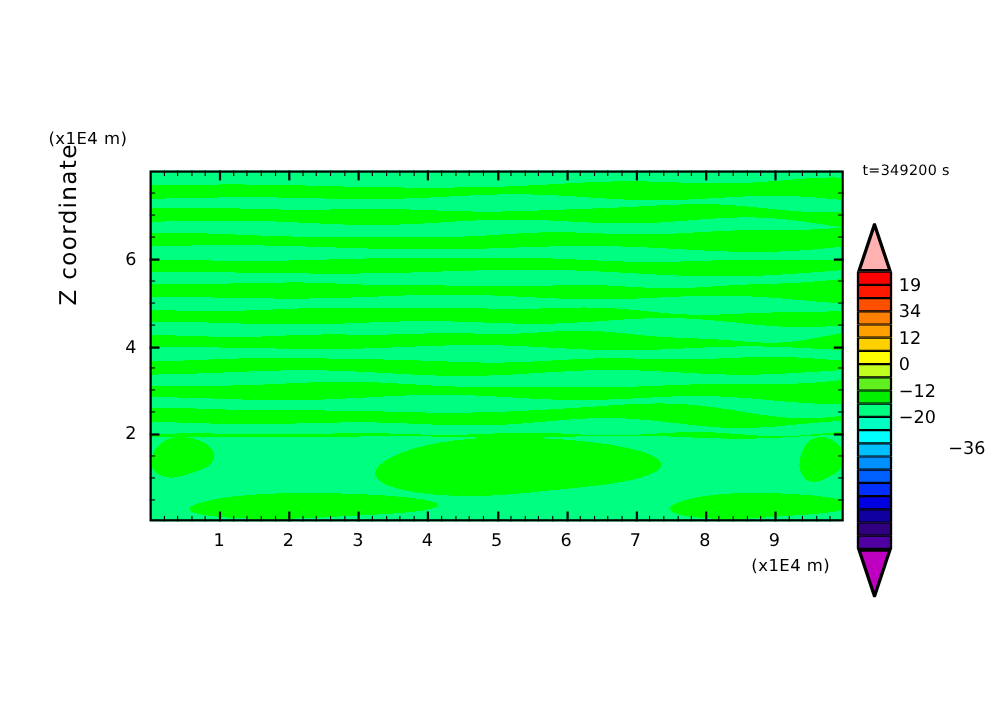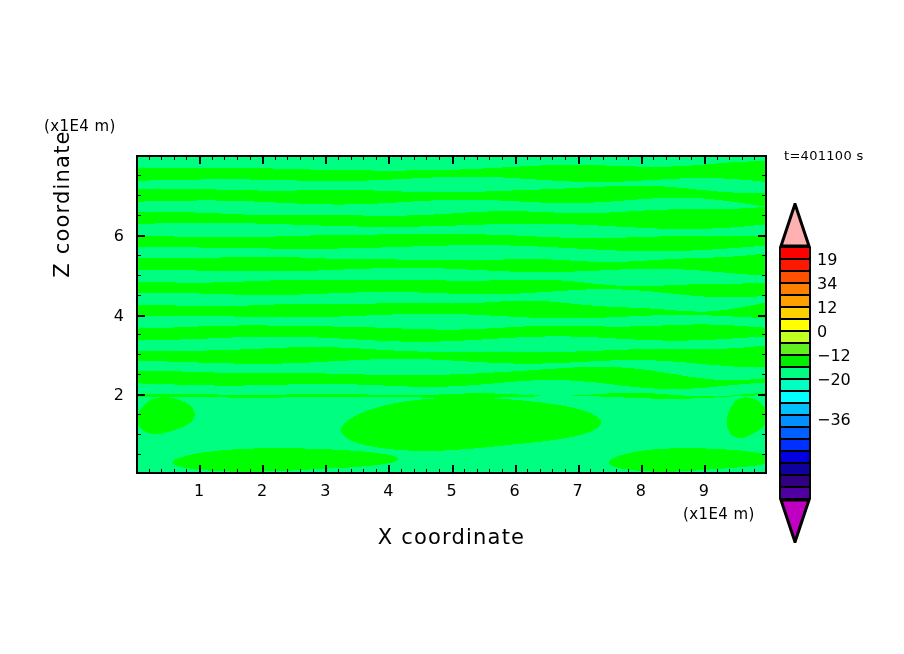--- a/index.html
+++ b/index.html
@@ -74,24 +74,23 @@
 </style>
 </head>
 <body>
 
 <div class="fig">
 
 
   <div class="unit-top">(x1E4 m)</div>
   <div class="unit-bottom">(x1E4 m)</div>
 
-  <div class="timestamp">t=401100 s</div>
+  <div class="timestamp">t=349200 s</div>
 
   <div class="ylabel">Z coordinate</div>
-  <div class="xlabel">X coordinate</div>
 
   <div class="plot-frame">
     <svg class="plot-canvas" id="field-svg" viewBox="0 0 1000 800" preserveAspectRatio="none">
         <rect x="0" y="0" width="1000" height="800" fill="#00ff80"></rect>
         <path d="M 0.0 28.1 L 15.6 28.1 L 31.3 28.0 L 46.9 27.9 L 62.5 27.7 L 78.1 27.5 L 93.8 27.3 L 109.4 27.2 L 125.0 27.2 L 140.6 27.3 L 156.3 27.5 L 171.9 27.8 L 187.5 28.2 L 203.1 28.7 L 218.8 29.4 L 234.4 30.0 L 250.0 30.7 L 265.6 31.4 L 281.3 32.0 L 296.9 32.6 L 312.5 33.1 L 328.1 33.5 L 343.8 33.9 L 359.4 34.1 L 375.0 34.3 L 390.6 34.4 L 406.3 34.4 L 421.9 34.4 L 437.5 34.2 L 453.1 34.0 L 468.8 33.6 L 484.4 33.1 L 500.0 32.5 L 515.6 31.7 L 531.3 30.7 L 546.9 29.5 L 562.5 28.3 L 578.1 26.9 L 593.8 25.5 L 609.4 24.1 L 625.0 22.8 L 640.6 21.6 L 656.3 20.7 L 671.9 20.1 L 687.5 19.9 L 703.1 19.9 L 718.8 20.3 L 734.4 20.9 L 750.0 21.8 L 765.6 22.7 L 781.3 23.6 L 796.9 24.3 L 812.5 24.8 L 828.1 24.9 L 843.8 24.5 L 859.4 23.7 L 875.0 22.4 L 890.6 20.7 L 906.3 18.7 L 921.9 16.7 L 937.5 14.6 L 953.1 12.9 L 968.8 11.6 L 984.4 11.0 L 1000.0 11.2 L 1000.0 63.1 L 984.4 60.5 L 968.8 58.2 L 953.1 56.3 L 937.5 54.8 L 921.9 53.8 L 906.3 53.4 L 890.6 53.4 L 875.0 54.0 L 859.4 54.9 L 843.8 56.2 L 828.1 57.6 L 812.5 59.1 L 796.9 60.5 L 781.3 61.8 L 765.6 62.8 L 750.0 63.4 L 734.4 63.7 L 718.8 63.5 L 703.1 63.0 L 687.5 62.1 L 671.9 60.9 L 656.3 59.4 L 640.6 57.8 L 625.0 56.1 L 609.4 54.5 L 593.8 53.1 L 578.1 51.8 L 562.5 50.8 L 546.9 50.2 L 531.3 49.9 L 515.6 50.0 L 500.0 50.4 L 484.4 51.2 L 468.8 52.1 L 453.1 53.3 L 437.5 54.5 L 421.9 55.8 L 406.3 57.1 L 390.6 58.3 L 375.0 59.2 L 359.4 60.0 L 343.8 60.6 L 328.1 60.9 L 312.5 61.0 L 296.9 60.9 L 281.3 60.6 L 265.6 60.2 L 250.0 59.6 L 234.4 59.0 L 218.8 58.4 L 203.1 57.9 L 187.5 57.4 L 171.9 57.0 L 156.3 56.8 L 140.6 56.7 L 125.0 56.8 L 109.4 57.0 L 93.8 57.3 L 78.1 57.7 L 62.5 58.2 L 46.9 58.7 L 31.3 59.2 L 15.6 59.8 L 0.0 60.2 Z" fill="#00ff00" shape-rendering="crispEdges"></path>
         <path d="M 0.0 81.3 L 15.6 81.0 L 31.3 80.8 L 46.9 80.7 L 62.5 80.8 L 78.1 81.1 L 93.8 81.4 L 109.4 82.0 L 125.0 82.6 L 140.6 83.3 L 156.3 84.0 L 171.9 84.6 L 187.5 85.0 L 203.1 85.3 L 218.8 85.5 L 234.4 85.4 L 250.0 85.2 L 265.6 84.8 L 281.3 84.4 L 296.9 84.1 L 312.5 83.9 L 328.1 83.8 L 343.8 84.0 L 359.4 84.4 L 375.0 85.0 L 390.6 85.8 L 406.3 86.7 L 421.9 87.7 L 437.5 88.5 L 453.1 89.2 L 468.8 89.7 L 484.4 89.9 L 500.0 89.8 L 515.6 89.4 L 531.3 88.8 L 546.9 88.0 L 562.5 87.2 L 578.1 86.2 L 593.8 85.3 L 609.4 84.4 L 625.0 83.5 L 640.6 82.6 L 656.3 81.6 L 671.9 80.6 L 687.5 79.5 L 703.1 78.2 L 718.8 76.9 L 734.4 75.6 L 750.0 74.4 L 765.6 73.4 L 781.3 72.7 L 796.9 72.5 L 812.5 72.8 L 828.1 73.8 L 843.8 75.3 L 859.4 77.4 L 875.0 79.8 L 890.6 82.4 L 906.3 85.0 L 921.9 87.3 L 937.5 89.2 L 953.1 90.5 L 968.8 91.0 L 984.4 91.0 L 1000.0 90.3 L 1000.0 125.8 L 984.4 122.2 L 968.8 118.4 L 953.1 114.7 L 937.5 111.3 L 921.9 108.4 L 906.3 106.0 L 890.6 104.4 L 875.0 103.4 L 859.4 103.2 L 843.8 103.6 L 828.1 104.6 L 812.5 106.1 L 796.9 107.9 L 781.3 109.8 L 765.6 111.7 L 750.0 113.5 L 734.4 115.1 L 718.8 116.2 L 703.1 116.9 L 687.5 117.2 L 671.9 117.0 L 656.3 116.4 L 640.6 115.5 L 625.0 114.4 L 609.4 113.1 L 593.8 111.8 L 578.1 110.5 L 562.5 109.5 L 546.9 108.8 L 531.3 108.3 L 515.6 108.3 L 500.0 108.6 L 484.4 109.3 L 468.8 110.4 L 453.1 111.6 L 437.5 113.1 L 421.9 114.6 L 406.3 116.1 L 390.6 117.5 L 375.0 118.7 L 359.4 119.7 L 343.8 120.4 L 328.1 120.7 L 312.5 120.7 L 296.9 120.4 L 281.3 119.8 L 265.6 118.9 L 250.0 117.9 L 234.4 116.7 L 218.8 115.5 L 203.1 114.3 L 187.5 113.2 L 171.9 112.3 L 156.3 111.5 L 140.6 110.9 L 125.0 110.5 L 109.4 110.4 L 93.8 110.5 L 78.1 110.7 L 62.5 111.1 L 46.9 111.6 L 31.3 112.2 L 15.6 112.8 L 0.0 113.4 Z" fill="#00ff00" shape-rendering="crispEdges"></path>
         <path d="M 0.0 139.2 L 15.6 139.1 L 31.3 139.1 L 46.9 139.3 L 62.5 139.7 L 78.1 140.3 L 93.8 141.1 L 109.4 142.0 L 125.0 143.0 L 140.6 144.1 L 156.3 145.1 L 171.9 146.1 L 187.5 146.8 L 203.1 147.4 L 218.8 147.9 L 234.4 148.1 L 250.0 148.2 L 265.6 148.2 L 281.3 148.1 L 296.9 148.1 L 312.5 148.1 L 328.1 148.2 L 343.8 148.4 L 359.4 148.6 L 375.0 148.8 L 390.6 149.0 L 406.3 149.0 L 421.9 148.8 L 437.5 148.3 L 453.1 147.4 L 468.8 146.3 L 484.4 145.0 L 500.0 143.4 L 515.6 141.8 L 531.3 140.3 L 546.9 139.1 L 562.5 138.1 L 578.1 137.6 L 593.8 137.5 L 609.4 137.8 L 625.0 138.5 L 640.6 139.4 L 656.3 140.5 L 671.9 141.5 L 687.5 142.2 L 703.1 142.6 L 718.8 142.6 L 734.4 142.1 L 750.0 141.2 L 765.6 140.0 L 781.3 138.5 L 796.9 137.0 L 812.5 135.6 L 828.1 134.4 L 843.8 133.4 L 859.4 132.9 L 875.0 132.6 L 890.6 132.5 L 906.3 132.5 L 921.9 132.4 L 937.5 132.0 L 953.1 131.3 L 968.8 130.2 L 984.4 128.6 L 1000.0 126.7 L 1000.0 171.1 L 984.4 173.6 L 968.8 176.0 L 953.1 178.1 L 937.5 179.8 L 921.9 181.2 L 906.3 182.2 L 890.6 182.8 L 875.0 183.0 L 859.4 182.9 L 843.8 182.4 L 828.1 181.6 L 812.5 180.6 L 796.9 179.4 L 781.3 178.1 L 765.6 176.7 L 750.0 175.3 L 734.4 174.0 L 718.8 172.7 L 703.1 171.6 L 687.5 170.7 L 671.9 170.0 L 656.3 169.5 L 640.6 169.2 L 625.0 169.2 L 609.4 169.4 L 593.8 169.7 L 578.1 170.3 L 562.5 171.0 L 546.9 171.7 L 531.3 172.6 L 515.6 173.4 L 500.0 174.3 L 484.4 175.1 L 468.8 175.8 L 453.1 176.4 L 437.5 176.9 L 421.9 177.2 L 406.3 177.3 L 390.6 177.3 L 375.0 177.1 L 359.4 176.8 L 343.8 176.3 L 328.1 175.7 L 312.5 175.0 L 296.9 174.3 L 281.3 173.4 L 265.6 172.6 L 250.0 171.7 L 234.4 170.9 L 218.8 170.2 L 203.1 169.5 L 187.5 168.9 L 171.9 168.4 L 156.3 168.0 L 140.6 167.7 L 125.0 167.6 L 109.4 167.5 L 93.8 167.6 L 78.1 167.8 L 62.5 168.0 L 46.9 168.4 L 31.3 168.8 L 15.6 169.2 L 0.0 169.7 Z" fill="#00ff00" shape-rendering="crispEdges"></path>
         <path d="M 0.0 200.4 L 15.6 200.7 L 31.3 201.2 L 46.9 201.6 L 62.5 202.1 L 78.1 202.5 L 93.8 203.0 L 109.4 203.3 L 125.0 203.5 L 140.6 203.7 L 156.3 203.6 L 171.9 203.4 L 187.5 203.1 L 203.1 202.6 L 218.8 202.0 L 234.4 201.3 L 250.0 200.6 L 265.6 199.8 L 281.3 199.1 L 296.9 198.5 L 312.5 198.0 L 328.1 197.5 L 343.8 197.2 L 359.4 197.0 L 375.0 196.9 L 390.6 196.8 L 406.3 196.7 L 421.9 196.6 L 437.5 196.5 L 453.1 196.4 L 468.8 196.2 L 484.4 196.1 L 500.0 196.1 L 515.6 196.1 L 531.3 196.3 L 546.9 196.6 L 562.5 197.1 L 578.1 197.9 L 593.8 198.8 L 609.4 199.9 L 625.0 201.0 L 640.6 202.2 L 656.3 203.4 L 671.9 204.4 L 687.5 205.2 L 703.1 205.8 L 718.8 206.0 L 734.4 206.0 L 750.0 205.6 L 765.6 205.1 L 781.3 204.3 L 796.9 203.5 L 812.5 202.7 L 828.1 202.0 L 843.8 201.5 L 859.4 201.1 L 875.0 201.0 L 890.6 201.1 L 906.3 201.3 L 921.9 201.5 L 937.5 201.7 L 953.1 201.9 L 968.8 201.8 L 984.4 201.6 L 1000.0 201.0 L 1000.0 225.3 L 984.4 227.1 L 968.8 229.0 L 953.1 230.8 L 937.5 232.6 L 921.9 234.3 L 906.3 235.8 L 890.6 237.0 L 875.0 238.1 L 859.4 238.8 L 843.8 239.3 L 828.1 239.5 L 812.5 239.4 L 796.9 239.1 L 781.3 238.4 L 765.6 237.6 L 750.0 236.5 L 734.4 235.4 L 718.8 234.1 L 703.1 232.7 L 687.5 231.3 L 671.9 230.0 L 656.3 228.7 L 640.6 227.5 L 625.0 226.4 L 609.4 225.6 L 593.8 224.8 L 578.1 224.3 L 562.5 224.0 L 546.9 223.9 L 531.3 224.0 L 515.6 224.2 L 500.0 224.6 L 484.4 225.1 L 468.8 225.8 L 453.1 226.5 L 437.5 227.3 L 421.9 228.1 L 406.3 228.9 L 390.6 229.7 L 375.0 230.5 L 359.4 231.1 L 343.8 231.7 L 328.1 232.2 L 312.5 232.6 L 296.9 232.8 L 281.3 233.0 L 265.6 233.0 L 250.0 233.0 L 234.4 232.8 L 218.8 232.6 L 203.1 232.3 L 187.5 232.0 L 171.9 231.7 L 156.3 231.3 L 140.6 230.9 L 125.0 230.5 L 109.4 230.1 L 93.8 229.8 L 78.1 229.5 L 62.5 229.2 L 46.9 229.0 L 31.3 228.9 L 15.6 228.8 L 0.0 228.7 Z" fill="#00ff00" shape-rendering="crispEdges"></path>
         <path d="M 0.0 256.9 L 15.6 256.7 L 31.3 256.6 L 46.9 256.5 L 62.5 256.5 L 78.1 256.4 L 93.8 256.2 L 109.4 255.9 L 125.0 255.5 L 140.6 255.0 L 156.3 254.4 L 171.9 253.9 L 187.5 253.6 L 203.1 253.4 L 218.8 253.5 L 234.4 254.0 L 250.0 254.7 L 265.6 255.6 L 281.3 256.6 L 296.9 257.6 L 312.5 258.6 L 328.1 259.3 L 343.8 259.8 L 359.4 260.1 L 375.0 260.2 L 390.6 260.2 L 406.3 260.3 L 421.9 260.4 L 437.5 260.6 L 453.1 261.0 L 468.8 261.5 L 484.4 262.0 L 500.0 262.4 L 515.6 262.6 L 531.3 262.5 L 546.9 262.1 L 562.5 261.4 L 578.1 260.6 L 593.8 259.9 L 609.4 259.3 L 625.0 259.1 L 640.6 259.4 L 656.3 260.1 L 671.9 261.3 L 687.5 262.7 L 703.1 264.2 L 718.8 265.5 L 734.4 266.4 L 750.0 266.7 L 765.6 266.5 L 781.3 265.6 L 796.9 264.3 L 812.5 262.8 L 828.1 261.2 L 843.8 259.7 L 859.4 258.5 L 875.0 257.5 L 890.6 256.8 L 906.3 256.0 L 921.9 255.1 L 937.5 253.9 L 953.1 252.2 L 968.8 250.2 L 984.4 247.9 L 1000.0 245.5 L 1000.0 301.3 L 984.4 299.9 L 968.8 298.1 L 953.1 296.0 L 937.5 293.8 L 921.9 291.6 L 906.3 289.6 L 890.6 287.7 L 875.0 286.2 L 859.4 285.0 L 843.8 284.2 L 828.1 283.8 L 812.5 283.9 L 796.9 284.3 L 781.3 285.0 L 765.6 286.0 L 750.0 287.1 L 734.4 288.3 L 718.8 289.5 L 703.1 290.5 L 687.5 291.4 L 671.9 292.1 L 656.3 292.4 L 640.6 292.5 L 625.0 292.3 L 609.4 291.7 L 593.8 290.9 L 578.1 289.9 L 562.5 288.7 L 546.9 287.5 L 531.3 286.2 L 515.6 285.0 L 500.0 283.9 L 484.4 282.9 L 468.8 282.2 L 453.1 281.7 L 437.5 281.5 L 421.9 281.5 L 406.3 281.8 L 390.6 282.3 L 375.0 283.0 L 359.4 283.9 L 343.8 284.8 L 328.1 285.8 L 312.5 286.8 L 296.9 287.8 L 281.3 288.6 L 265.6 289.4 L 250.0 290.0 L 234.4 290.4 L 218.8 290.6 L 203.1 290.7 L 187.5 290.6 L 171.9 290.4 L 156.3 290.1 L 140.6 289.7 L 125.0 289.2 L 109.4 288.8 L 93.8 288.3 L 78.1 287.9 L 62.5 287.6 L 46.9 287.3 L 31.3 287.2 L 15.6 287.1 L 0.0 287.1 Z" fill="#00ff00" shape-rendering="crispEdges"></path>
         <path d="M 0.0 317.6 L 15.6 317.8 L 31.3 318.1 L 46.9 318.5 L 62.5 318.8 L 78.1 319.1 L 93.8 319.1 L 109.4 319.0 L 125.0 318.6 L 140.6 318.0 L 156.3 317.1 L 171.9 316.1 L 187.5 315.1 L 203.1 314.1 L 218.8 313.2 L 234.4 312.6 L 250.0 312.2 L 265.6 312.1 L 281.3 312.2 L 296.9 312.5 L 312.5 312.9 L 328.1 313.2 L 343.8 313.4 L 359.4 313.4 L 375.0 313.3 L 390.6 313.2 L 406.3 313.0 L 421.9 312.8 L 437.5 312.8 L 453.1 312.9 L 468.8 313.2 L 484.4 313.5 L 500.0 313.9 L 515.6 314.1 L 531.3 314.2 L 546.9 314.0 L 562.5 313.6 L 578.1 312.9 L 593.8 312.2 L 609.4 311.5 L 625.0 311.2 L 640.6 311.3 L 656.3 311.9 L 671.9 313.2 L 687.5 315.1 L 703.1 317.5 L 718.8 320.1 L 734.4 322.7 L 750.0 324.9 L 765.6 326.7 L 781.3 327.8 L 796.9 328.2 L 812.5 327.9 L 828.1 327.1 L 843.8 326.1 L 859.4 324.9 L 875.0 323.9 L 890.6 323.1 L 906.3 322.5 L 921.9 322.2 L 937.5 321.9 L 953.1 321.6 L 968.8 321.1 L 984.4 320.2 L 1000.0 319.0 L 1000.0 352.9 L 984.4 354.6 L 968.8 355.8 L 953.1 356.5 L 937.5 356.5 L 921.9 355.9 L 906.3 354.7 L 890.6 352.9 L 875.0 350.7 L 859.4 348.3 L 843.8 345.7 L 828.1 343.1 L 812.5 340.8 L 796.9 338.8 L 781.3 337.2 L 765.6 336.1 L 750.0 335.7 L 734.4 335.7 L 718.8 336.3 L 703.1 337.3 L 687.5 338.7 L 671.9 340.3 L 656.3 342.0 L 640.6 343.8 L 625.0 345.3 L 609.4 346.7 L 593.8 347.8 L 578.1 348.5 L 562.5 348.8 L 546.9 348.8 L 531.3 348.4 L 515.6 347.8 L 500.0 347.0 L 484.4 346.1 L 468.8 345.1 L 453.1 344.3 L 437.5 343.6 L 421.9 343.1 L 406.3 342.8 L 390.6 342.8 L 375.0 343.1 L 359.4 343.6 L 343.8 344.3 L 328.1 345.2 L 312.5 346.1 L 296.9 347.1 L 281.3 348.1 L 265.6 348.9 L 250.0 349.6 L 234.4 350.1 L 218.8 350.4 L 203.1 350.4 L 187.5 350.3 L 171.9 349.9 L 156.3 349.4 L 140.6 348.7 L 125.0 348.0 L 109.4 347.3 L 93.8 346.5 L 78.1 345.8 L 62.5 345.2 L 46.9 344.8 L 31.3 344.4 L 15.6 344.2 L 0.0 344.2 Z" fill="#00ff00" shape-rendering="crispEdges"></path>
@@ -284,16 +283,16 @@
           <polygon points="16,43 30,1 2,1" fill="#c000c0" stroke="#000" stroke-width="3"></polygon>
         </svg></div>
     </div>
   <div class="cbar-labels" id="colorbar-labels">
       <div class="cbar-lab" style="top: 56px;">19</div>
       <div class="cbar-lab" style="top: 80px;">34</div>
       <div class="cbar-lab" style="top: 104px;">12</div>
       <div class="cbar-lab" style="top: 128px;">0</div>
       <div class="cbar-lab" style="top: 152px;">−12</div>
       <div class="cbar-lab" style="top: 176px;">−20</div>
-      <div class="cbar-lab" style="top: 216px;">−36</div>
+      <div class="cbar-lab" style="top: 204px; margin-left: 45px;">−36</div>
     </div>
 
 </div>
 
 </body></html>

